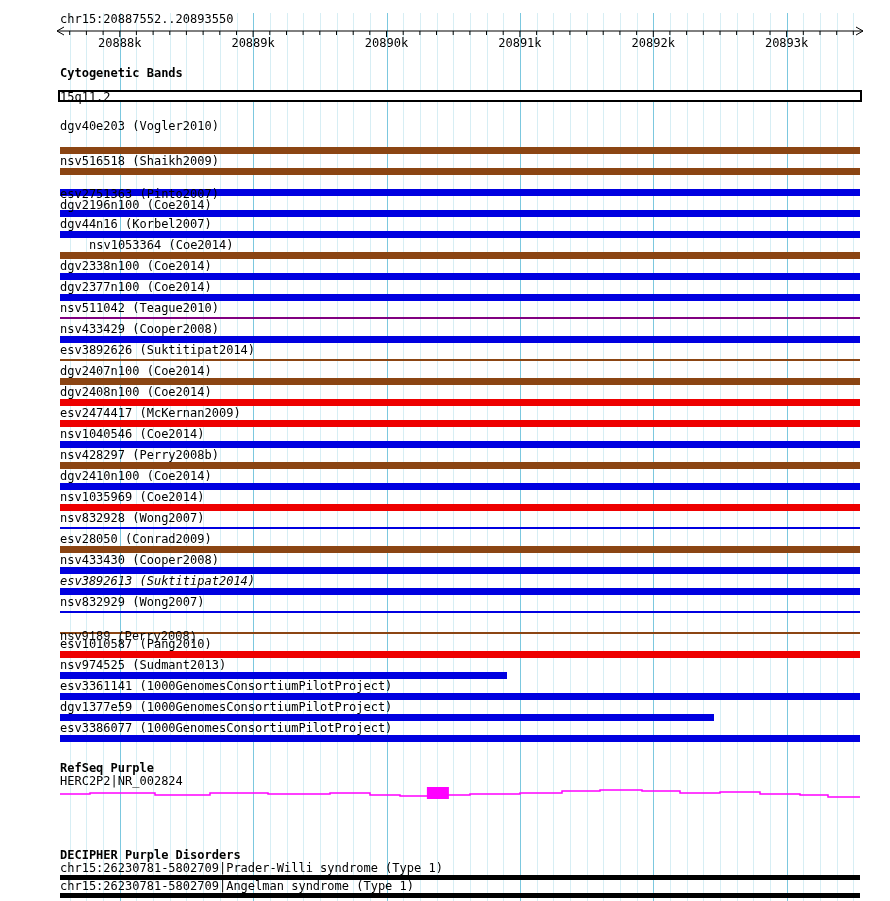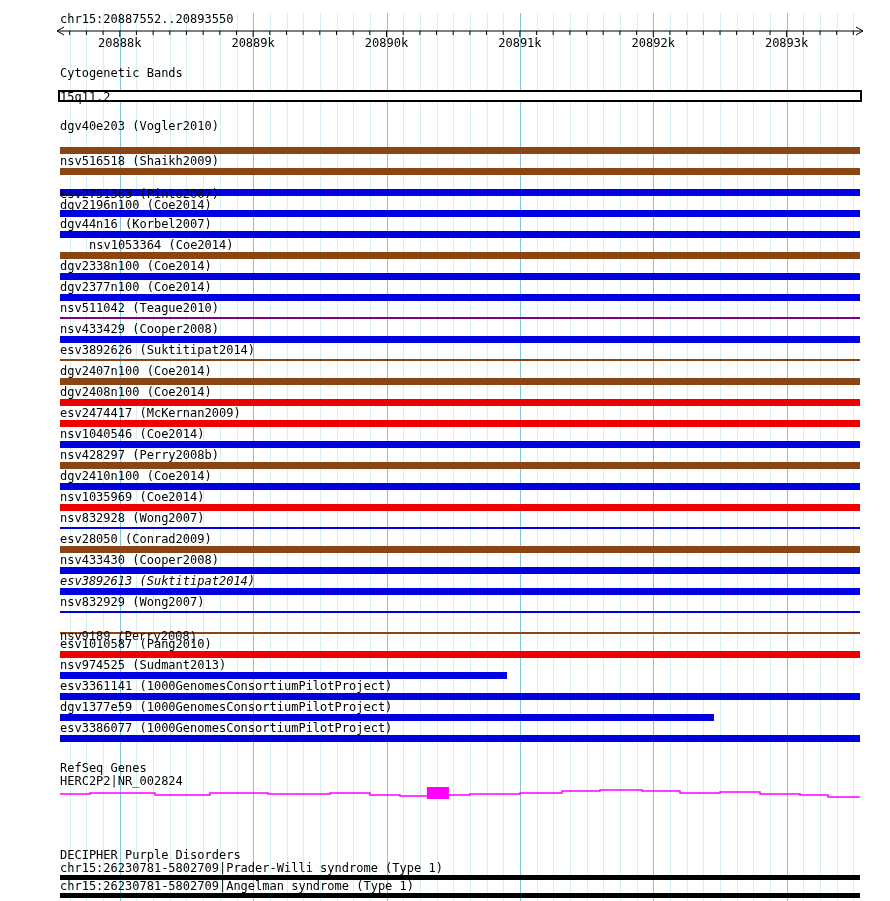--- a/index.html
+++ b/index.html
@@ -1,19 +1,19 @@
 <!DOCTYPE html>
 <html><head>
 <meta charset="utf-8">
 <style>
   html,body{margin:0;padding:0;background:#fff}
   #canvas{position:relative;width:890px;height:901px;background:#fff;overflow:hidden;
           font-family:"DejaVu Sans Mono",monospace;color:#000}
   .txt{position:absolute;left:60px;font-size:12px;line-height:12px;white-space:pre;z-index:3}
-  .bold{font-weight:400}
+  .bold{font-weight:700}
   .tick{text-align:center;left:auto}
   .gl{position:absolute;top:13px;height:888px;width:1px;z-index:0;background:#d7eef4}
   .gl.major{background:#7cc8df}
   .bar{position:absolute;z-index:2}
   #cytoband-rect{position:absolute;left:58px;top:90px;width:804px;height:12px;background:#fff;
                  border:2px solid #000;z-index:2;box-sizing:border-box}
   svg.overlay{position:absolute;left:0;top:0;z-index:2}
 </style>
 </head>
 <body>
@@ -191,21 +191,21 @@
       <div class="txt" style="top: 659px;">nsv974525 (Sudmant2013)</div>
       <div class="bar" style="top: 672px; left: 60px; width: 446.9px; height: 7px; background: rgb(0, 0, 224);"></div>
       <div class="txt" style="top: 680px;">esv3361141 (1000GenomesConsortiumPilotProject)</div>
       <div class="bar" style="top: 693px; left: 60px; width: 800px; height: 7px; background: rgb(0, 0, 224);"></div>
       <div class="txt" style="top: 701px;">dgv1377e59 (1000GenomesConsortiumPilotProject)</div>
       <div class="bar" style="top: 714px; left: 60px; width: 654px; height: 7px; background: rgb(0, 0, 224);"></div>
       <div class="txt" style="top: 722px; text-align: right;">esv3386077 (1000GenomesConsortiumPilotProject)</div>
       <div class="bar" style="top: 735px; left: 60px; width: 800px; height: 7px; background: rgb(0, 0, 224);"></div>
     </div>
 
-  <div class="txt bold" style="top:762px">RefSeq Genes</div>
+  <div class="txt bold" style="top:762px">RefSeq Purple</div>
   <div class="txt" style="top:775px">HERC2P2|NR_002824</div>
   <svg id="gene-glyph" class="overlay" width="890" height="901">
       <polyline points="60,794 90,794 90,793 155,793 155,795 210,795 210,793 268,793 268,794 330,794 330,793 370,793 370,795 400,795 400,796 427,796 449,795 470,795 470,794 520,794 520,793 562,793 562,791 600,791 600,790 642,790 642,791 680,791 680,793 720,793 720,792 760,792 760,794 800,794 800,795 828,795 828,797 860,797" fill="none" stroke="#ff00ff" stroke-width="1.5"></polyline>
       <rect x="426.9" y="787" width="22.0" height="12" fill="#ff00ff"></rect>
     </svg>
 
   <div class="txt bold" style="top:849px">DECIPHER Purple Disorders</div>
   <div id="disorders">
       <div class="txt" style="top: 862px;">chr15:26230781-5802709|Prader-Willi syndrome (Type 1)</div>
       <div class="bar" style="top: 875px; left: 60px; width: 800px; height: 5px; background: rgb(0, 0, 0);"></div>

